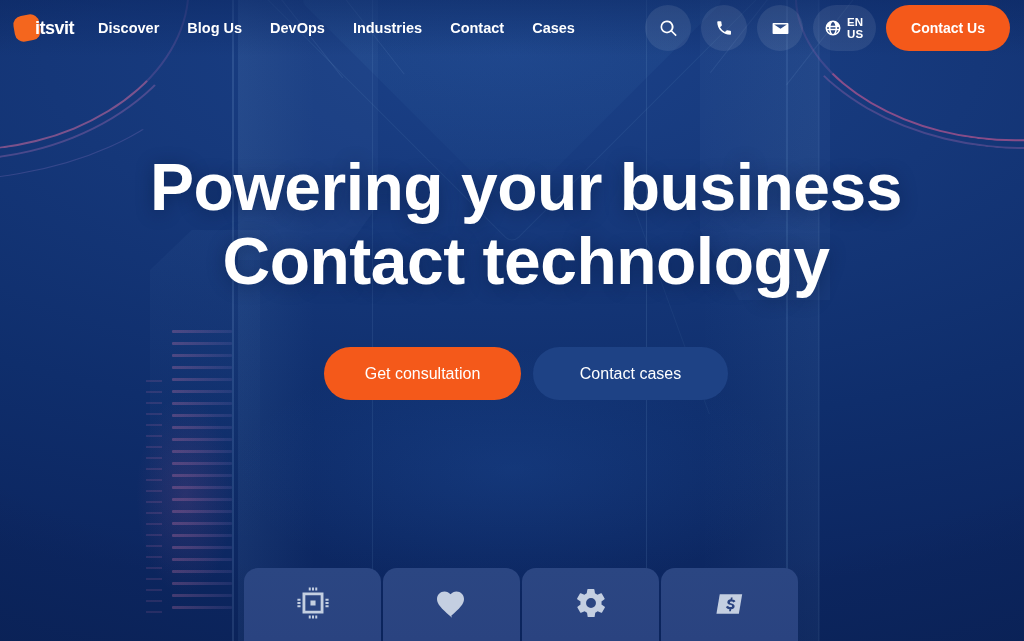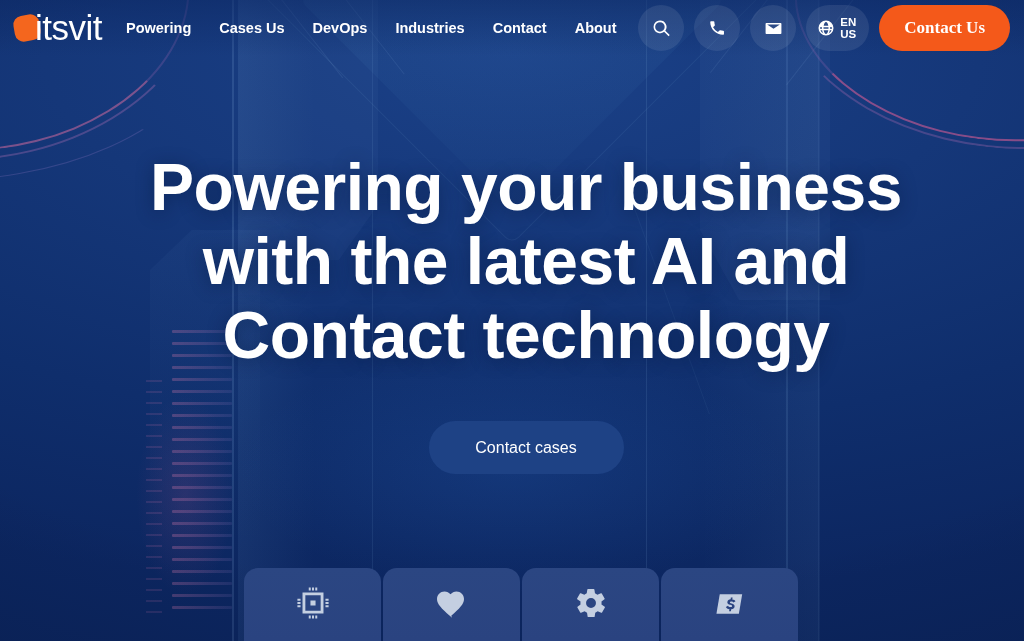--- a/index.html
+++ b/index.html
@@ -99,38 +99,38 @@
 
   
   header {
     position:absolute; left:0; right:0; top:0; height:56px;
     display:flex; align-items:center; z-index:30;
     background:linear-gradient(180deg, rgba(12,40,100,0.55), rgba(12,40,100,0.0));
   }
   .logo { display:flex; align-items:center; margin-left:14px; margin-right:24px; }
   .logo-mark { width:26px; height:26px; background:#F4661E; border-radius:9px;
                transform:rotate(-10deg); margin-right:-5px; position:relative; z-index:1; }
-  .logo-text { color:#fff; font-size:35px; font-weight:400; letter-spacing:-0.5px;
+  .logo-text { color:#fff; font-size:18px; font-weight:700; letter-spacing:-0.5px;
                position:relative; z-index:2; }
 
   nav { display:flex; align-items:center; gap:28px; }
   .nav-link { color:#fff; font-size:14.5px; font-weight:700; cursor:pointer; white-space:nowrap; }
 
   .actions { display:flex; align-items:center; gap:10px; margin-left:auto; margin-right:14px; }
   .icon-btn { width:46px; height:46px; border-radius:50%;
               background:rgba(255,255,255,0.085);
               display:flex; align-items:center; justify-content:center; cursor:pointer; }
   .icon-btn svg { fill:#fff; }
   .lang-btn { height:46px; border-radius:23px; background:rgba(255,255,255,0.085);
               display:flex; align-items:center; gap:5px; padding:0 13px 0 11px; cursor:pointer; }
   .lang-code { display:flex; flex-direction:column; line-height:1.06;
                color:#fff; font-size:11.5px; font-weight:700; }
   .contact-btn { height:46px; border-radius:23px; background:#F4591A;
-                 color:#fff; font-size:17px; font-weight:700;
-                 display:flex; align-items:center; padding:0 25px; cursor:pointer; border:none;font-family:Liberation Serif, serif; }
+                 color:#fff; font-size:14px; font-weight:700;
+                 display:flex; align-items:center; padding:0 25px; cursor:pointer; border:none; }
 
   
   .hero { position:absolute; left:0; right:0; top:150px; text-align:center; z-index:20;padding-left:28px; }
   .hero h1 {
     color:#fff; font-size:66px; line-height:74px; font-weight:600;
     letter-spacing:-0.5px;
     text-shadow:0 2px 18px rgba(4,20,55,0.45);
   }
   .hero h1 span { display:block; }
   .cta { display:flex; justify-content:center; gap:12px; margin-top:49px; }
@@ -213,26 +213,26 @@
 </div>
 
 <header>
 
   <div class="logo">
     <div class="logo-mark"></div>
     <div class="logo-text">itsvit</div>
   </div>
 
   <nav>
-    <div class="nav-link">Powering</div>
-    <div class="nav-link">Cases Us</div>
+    <div class="nav-link">Discover</div>
+    <div class="nav-link">Blog Us</div>
     <div class="nav-link">DevOps</div>
     <div class="nav-link">Industries</div>
     <div class="nav-link">Contact</div>
-    <div class="nav-link">About</div>
+    <div class="nav-link">Cases</div>
   </nav>
 
   <div class="actions">
 
     <div class="icon-btn">
       <svg width="19" height="19" viewBox="0 0 24 24">
         <path d="M10 2a8 8 0 105.3 14L21 21.7 22.4 20.3l-5.6-5.6A8 8 0 0010 2zm0 2a6 6 0 110 12 6 6 0 010-12z"></path>
       </svg>
     </div>
 
@@ -258,25 +258,25 @@
       </div>
     </div>
 
     <button class="contact-btn">Contact Us</button>
   </div>
 </header>
 
 <section class="hero">
   <h1>
     <span>Powering your business</span>
-    <span>with the latest AI and</span>
     <span>Contact technology</span>
   </h1>
 
   <div class="cta">
+    <button class="btn btn-primary">Get consultation</button>
     <button class="btn btn-secondary">Contact cases</button>
   </div>
 </section>
 
 <div class="cards">
 
   <div class="card">
     <svg width="34" height="34" viewBox="0 0 24 24">
       <path d="M9 1h1.4v2.2H9V1zm2.3 0h1.4v2.2h-1.4V1zm2.3 0H15v2.2h-1.4V1zM9 20.8h1.4V23H9v-2.2zm2.3 0h1.4V23h-1.4v-2.2zm2.3 0H15V23h-1.4v-2.2zM1 9h2.2v1.4H1V9zm0 2.3h2.2v1.4H1v-1.4zm0 2.3h2.2V15H1v-1.4zM20.8 9H23v1.4h-2.2V9zm0 2.3H23v1.4h-2.2v-1.4zm0 2.3H23V15h-2.2v-1.4zM4.6 4.6h14.8v14.8H4.6V4.6zm2 2v10.8h10.8V6.6H6.6zm3.6 3.6h3.6v3.6h-3.6v-3.6z"></path>
     </svg>

